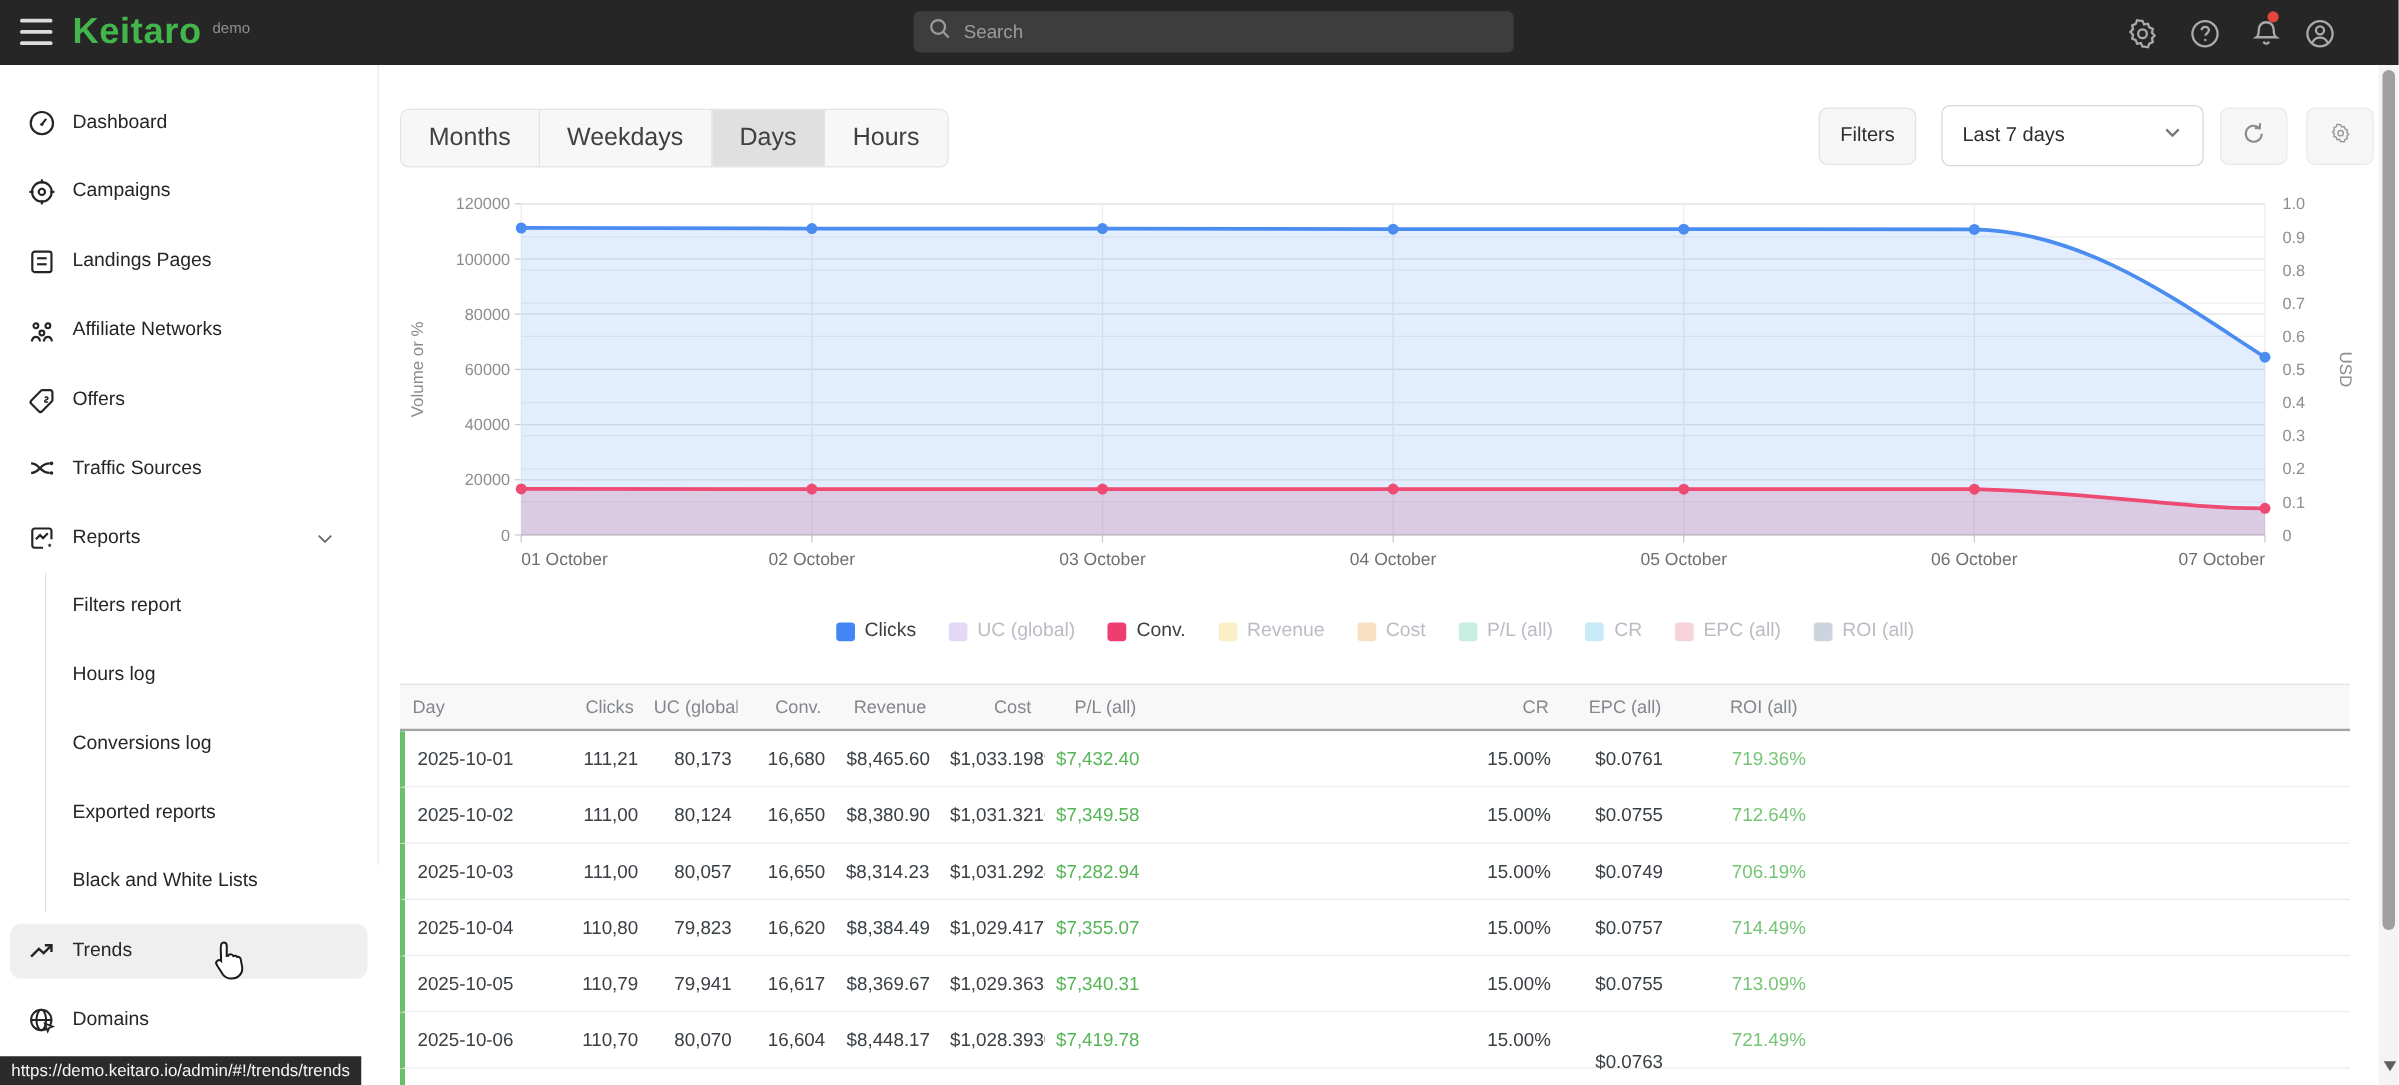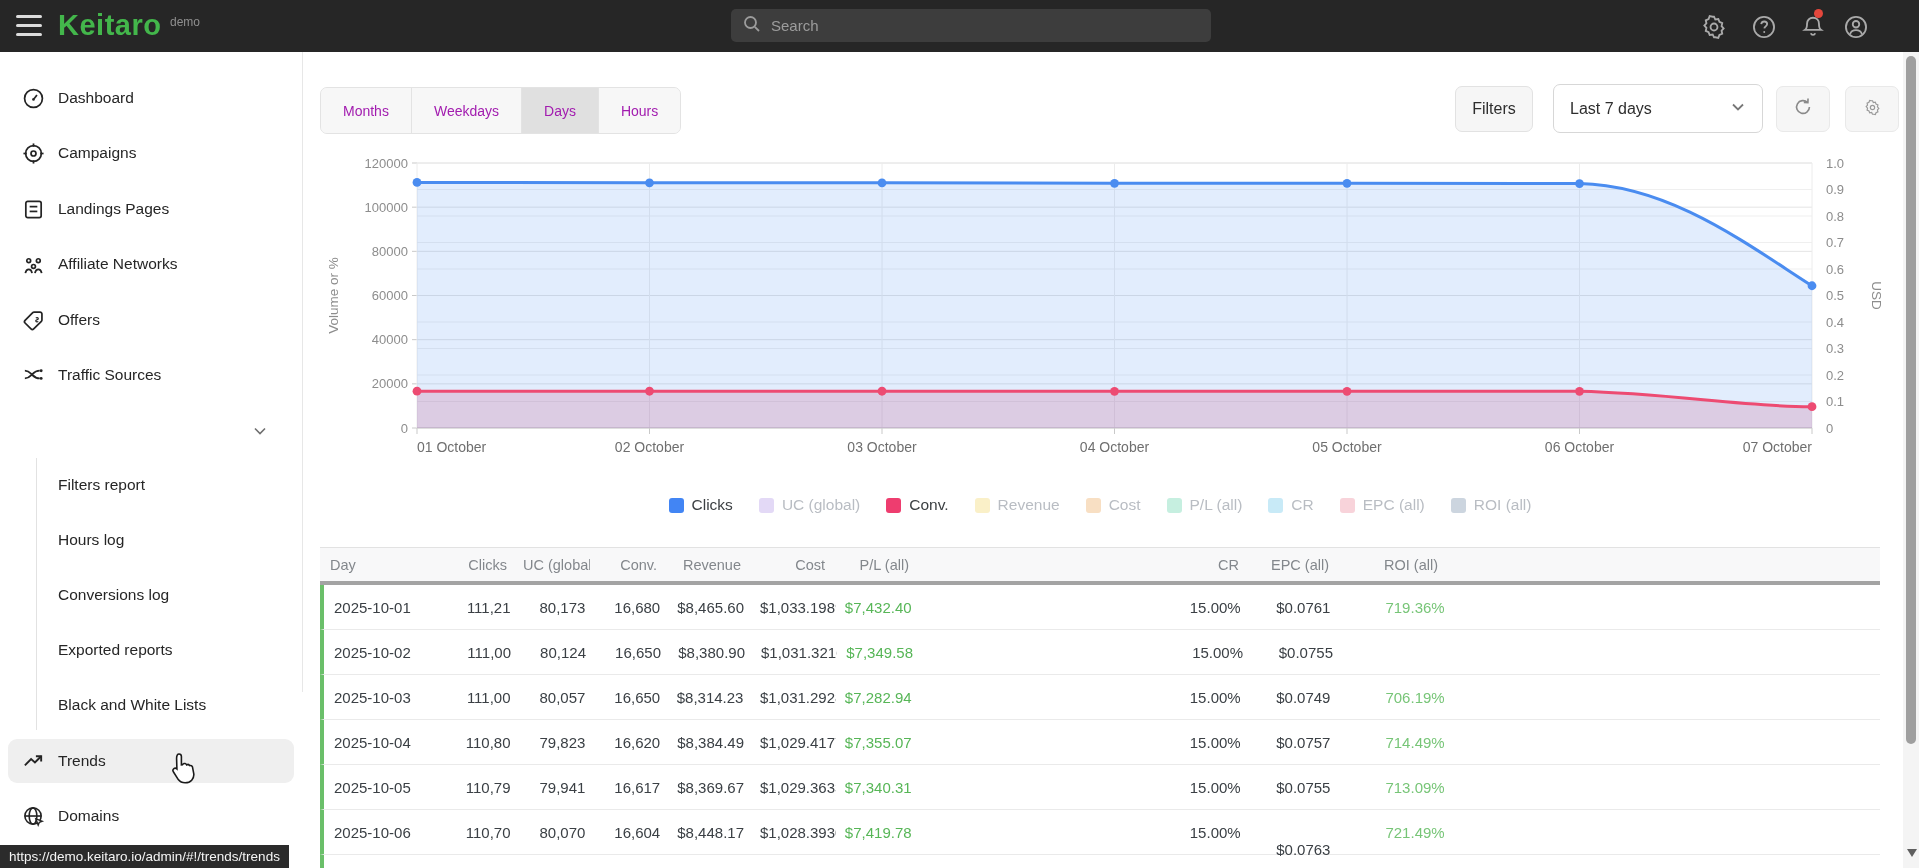--- a/index.html
+++ b/index.html
@@ -25,42 +25,42 @@
   .side-item .ico svg{width:23px;height:23px;display:block;}
   .side-item .lbl{margin-left:13px;font-size:15.5px;color:#262626;}
   .side-sub .lbl{margin-left:58px;}
   .side-item.active{left:8px;width:286px;background:#efefef;border-radius:9px;}
   .side-item.active .ico{margin-left:14px;}
   #submenu-line{left:36px;top:458px;width:1px;height:272px;background:#e2e2e2;}
   #reports-chevron{left:252px;top:423px;width:16px;height:16px;color:#6f6f6f;}
   
   .tabgroup{left:320px;top:87px;height:47px;background:#f7f7f7;border:1px solid #e3e3e3;
             border-radius:7px;display:flex;overflow:hidden;box-sizing:border-box;}
-  .tab{padding:0 22px;display:flex;align-items:center;font-size:14px;color:#a21caf;
+  .tab{padding:0 22px;display:flex;align-items:center;font-size:20px;color:#404040;
        border-right:1px solid #e3e3e3;cursor:pointer;background:#f7f7f7;}
   .tab:last-child{border-right:none;}
   .tab.active{background:#e0e0e0;}
   #filters-btn{left:1455px;top:86px;width:78px;height:46px;background:#f6f6f6;border:1px solid #e2e2e2;
                border-radius:7px;display:flex;align-items:center;justify-content:center;font-size:16px;
                color:#2e2e2e;box-sizing:border-box;cursor:pointer;}
   #range-select{left:1553px;top:84px;width:210px;height:49px;background:#fff;border:1px solid #d7d7d7;
                 border-radius:7px;display:flex;align-items:center;padding:0 16px;box-sizing:border-box;
                 font-size:16px;color:#2e2e2e;cursor:pointer;}
   #range-select .chev{margin-left:auto;color:#777;}
   .icon-btn{top:86px;width:54px;height:46px;background:#f6f6f6;border:1px solid #e9e9e9;border-radius:7px;
             display:flex;align-items:center;justify-content:center;color:#8a8a8a;box-sizing:border-box;cursor:pointer;}
   
   #legend{left:320px;top:490px;width:1560px;height:30px;display:flex;align-items:center;justify-content:center;gap:26px;}
   .leg-item{display:flex;align-items:center;gap:8px;cursor:pointer;}
   .leg-sw{width:15px;height:15px;border-radius:3px;}
   .leg-lb{font-size:15.5px;}
   
   #trends-table{left:320px;top:547px;width:1560px;}
   .t-head{display:flex;height:38px;background:#f8f8f9;border-top:1px solid #e2e2e2;
-          border-bottom:4px solid #a3a3a3;align-items:center;box-sizing:border-box;}
+          border-bottom:2px solid #a3a3a3;align-items:center;box-sizing:border-box;}
   .t-head .cell{font-size:14.5px;color:#83878c;}
   .t-row{display:flex;height:45px;align-items:center;border-bottom:1px solid #eaeaea;
          border-left:4px solid #6abf69;box-sizing:border-box;background:#fff;}
   .cell{box-sizing:border-box;padding:0 8px;white-space:nowrap;overflow:hidden;font-size:15px;color:#3b4045;}
   .cell.r{text-align:right;}
   .cell.l{text-align:left;padding-left:10px;}
   .cell.roi{padding-left:47px;}
   .pl-pos{color:#57b657;}
   .roi-pos{color:#77c577;}
   
@@ -180,20 +180,30 @@
     <div class="side-item" style="top: 301px;">
       <span class="ico">
         <svg viewBox="0 0 24 24" fill="none" stroke="currentColor" stroke-width="1.9">
           <path d="M3 7c4 0 5.5 2.2 7.5 4.2S14.5 15 18.5 15"></path>
           <path d="M3 15c4 0 5.5-2.2 7.5-4.2S14.5 7 18.5 7"></path>
           <circle cx="20" cy="7" r="1.5" fill="currentColor" stroke="none"></circle>
           <circle cx="20" cy="15" r="1.5" fill="currentColor" stroke="none"></circle>
         </svg>
       </span>
       <span class="lbl">Traffic Sources</span>
+    </div>
+    <div class="side-item" style="top: 356px;">
+      <span class="ico">
+        <svg viewBox="0 0 24 24" fill="none" stroke="currentColor" stroke-width="1.8">
+          <path d="M20 13V6a2 2 0 0 0-2-2H6a2 2 0 0 0-2 2v12a2 2 0 0 0 2 2h7"></path>
+          <polyline points="7,13 10.5,9.5 13,12 17,8"></polyline>
+          <path d="M18.5 16.2l.5 1.1 1.2.1-.9.9.3 1.2-1.1-.6-1.1.6.3-1.2-.9-.9 1.2-.1z" fill="currentColor" stroke="none"></path>
+        </svg>
+      </span>
+      <span class="lbl">Reports</span>
     </div>
     <div class="side-item side-sub" style="top: 411px;">
       <span class="lbl">Filters report</span>
     </div>
     <div class="side-item side-sub" style="top: 466px;">
       <span class="lbl">Hours log</span>
     </div>
     <div class="side-item side-sub" style="top: 521px;">
       <span class="lbl">Conversions log</span>
     </div>
@@ -417,20 +427,21 @@
     <div class="t-row">
       <div class="cell l" style="width: 120px;">2025-10-02</div>
       <div class="cell r" style="width: 75px;">111,00</div>
       <div class="cell r" style="width: 75px;">80,124</div>
       <div class="cell r" style="width: 75px;">16,650</div>
       <div class="cell r" style="width: 84px;">$8,380.90</div>
       <div class="cell r" style="width: 84px;">$1,031.3216</div>
       <div class="cell r pl-pos" style="width: 84px;">$7,349.58</div>
       <div class="cell r" style="width: 330px;">15.00%</div>
       <div class="cell r" style="width: 90px;">$0.0755</div>
+      <div class="cell roi roi-pos" style="width: 543px;">712.64%</div>
     </div>
     <div class="t-row">
       <div class="cell l" style="width: 120px;">2025-10-03</div>
       <div class="cell r" style="width: 75px;">111,00</div>
       <div class="cell r" style="width: 75px;">80,057</div>
       <div class="cell r" style="width: 75px;">16,650</div>
       <div class="cell r" style="width: 84px; text-align: center;">$8,314.23</div>
       <div class="cell r" style="width: 84px;">$1,031.2928</div>
       <div class="cell r pl-pos" style="width: 84px;">$7,282.94</div>
       <div class="cell r" style="width: 330px;">15.00%</div>

